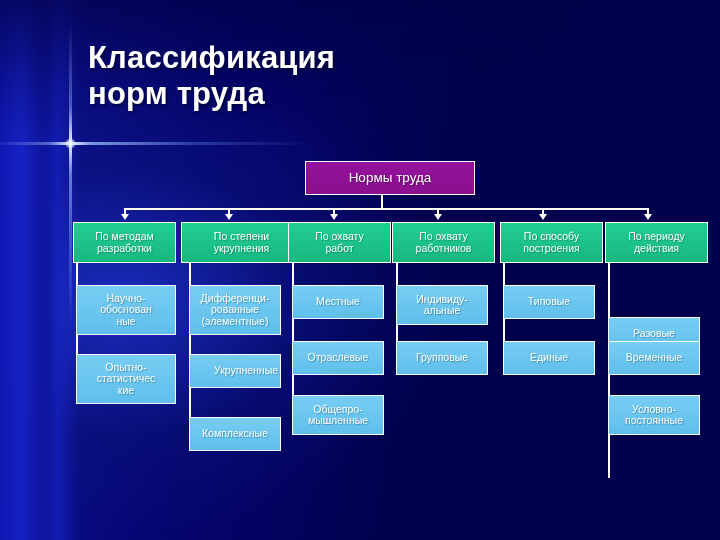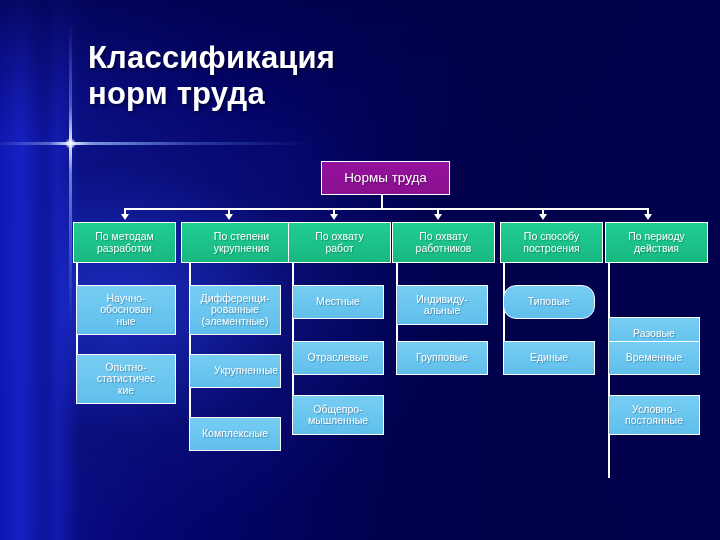--- a/index.html
+++ b/index.html
@@ -134,21 +134,21 @@
     <div class="hbar"></div>
     <div class="vbar"></div>
     <div class="core"></div>
   </div>
 
   <div class="title">Классификация
 норм труда</div>
 
   <div id="diagram">
 
-    <div class="node root" style="left:321px; top:161px; width:129px; height:34px;">
+    <div class="node root" style="left:305px; top:161px; width:170px; height:34px;">
       <span class="lbl">Нормы труда</span>
     </div>
 
     <div class="conn-v" style="left:381px; top:195px; height:15px;"></div>
 
     <div class="conn-h" style="left:124px; top:208px; width:523px;"></div>
 
     <div class="conn-v" style="left:124px; top:208px; height:8px;"></div>
     <div class="arrow-down" style="left:121px; top:214px;"></div>
 
@@ -234,21 +234,21 @@
     </div>
 
     <div class="node leaf" style="left:396px; top:341px; width:92px; height:34px;">
       <span class="lbl">Групповые</span>
     </div>
     <div class="node leaf" style="left:396px; top:285px; width:92px; height:40px;">
       <span class="lbl">Индивиду-
 альные</span>
     </div>
 
-    <div class="node leaf" style="left:503px; top:285px; width:92px; height:34px;border-radius:13px;">
+    <div class="node leaf" style="left:503px; top:285px; width:92px; height:34px;">
       <span class="lbl">Типовые</span>
     </div>
     <div class="node leaf" style="left:503px; top:341px; width:92px; height:34px;">
       <span class="lbl">Единые</span>
     </div>
 
     <div class="node leaf" style="left:608px; top:285px; width:92px; height:34px;margin-top:32px;">
       <span class="lbl">Разовые</span>
     </div>
     <div class="node leaf" style="left:608px; top:341px; width:92px; height:34px;">

